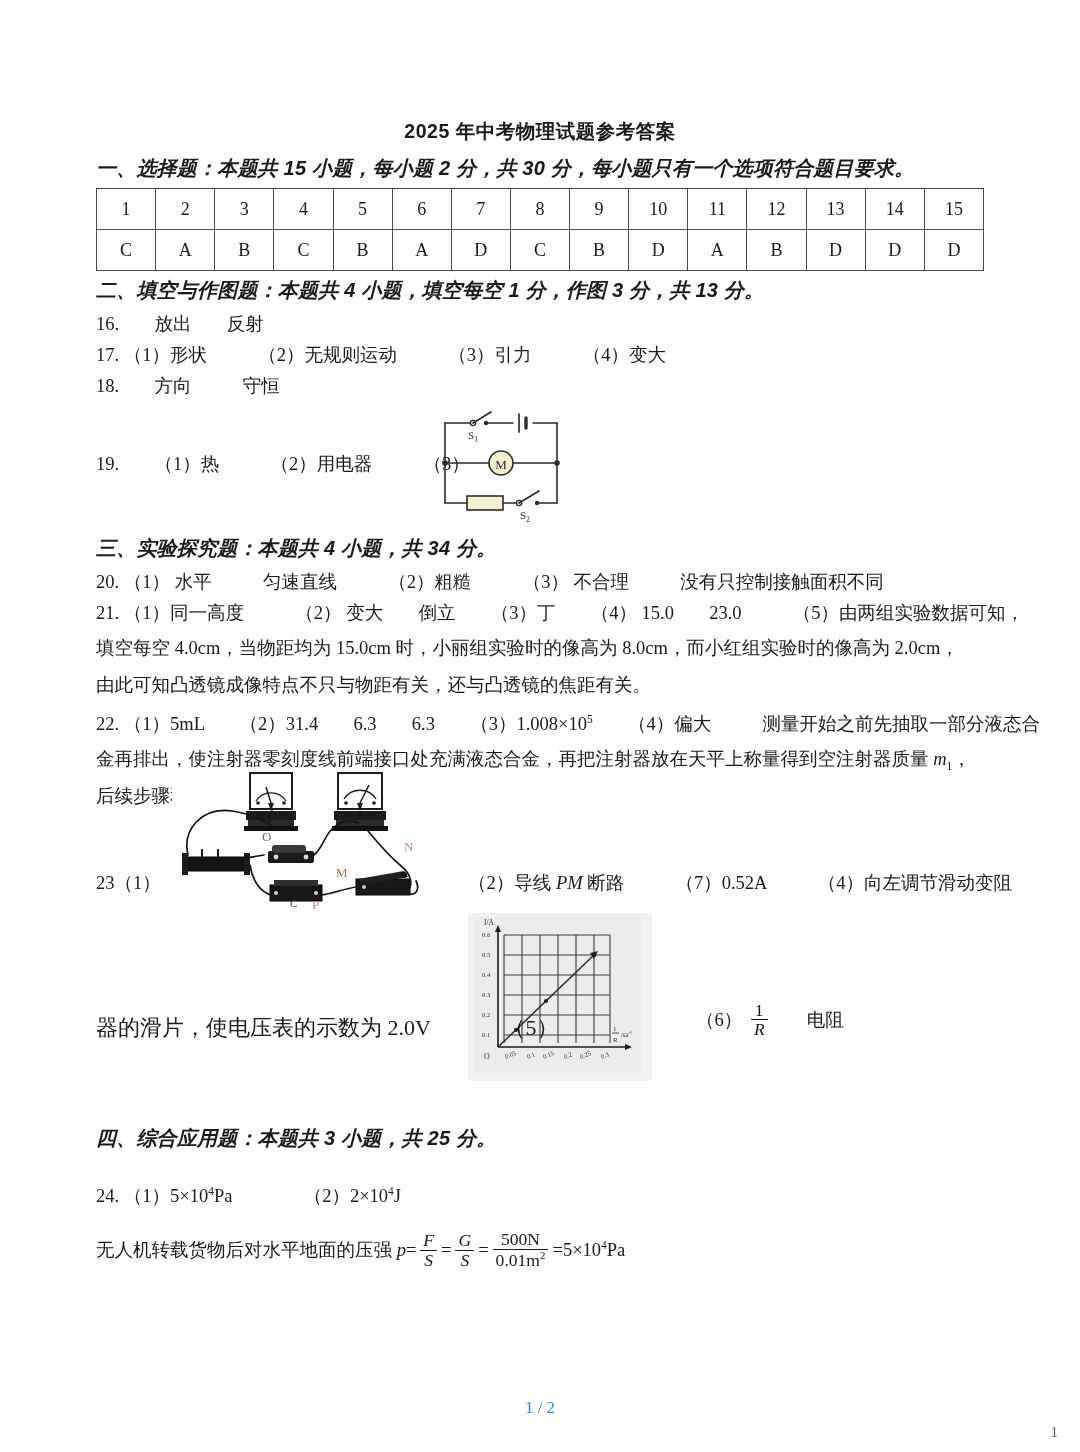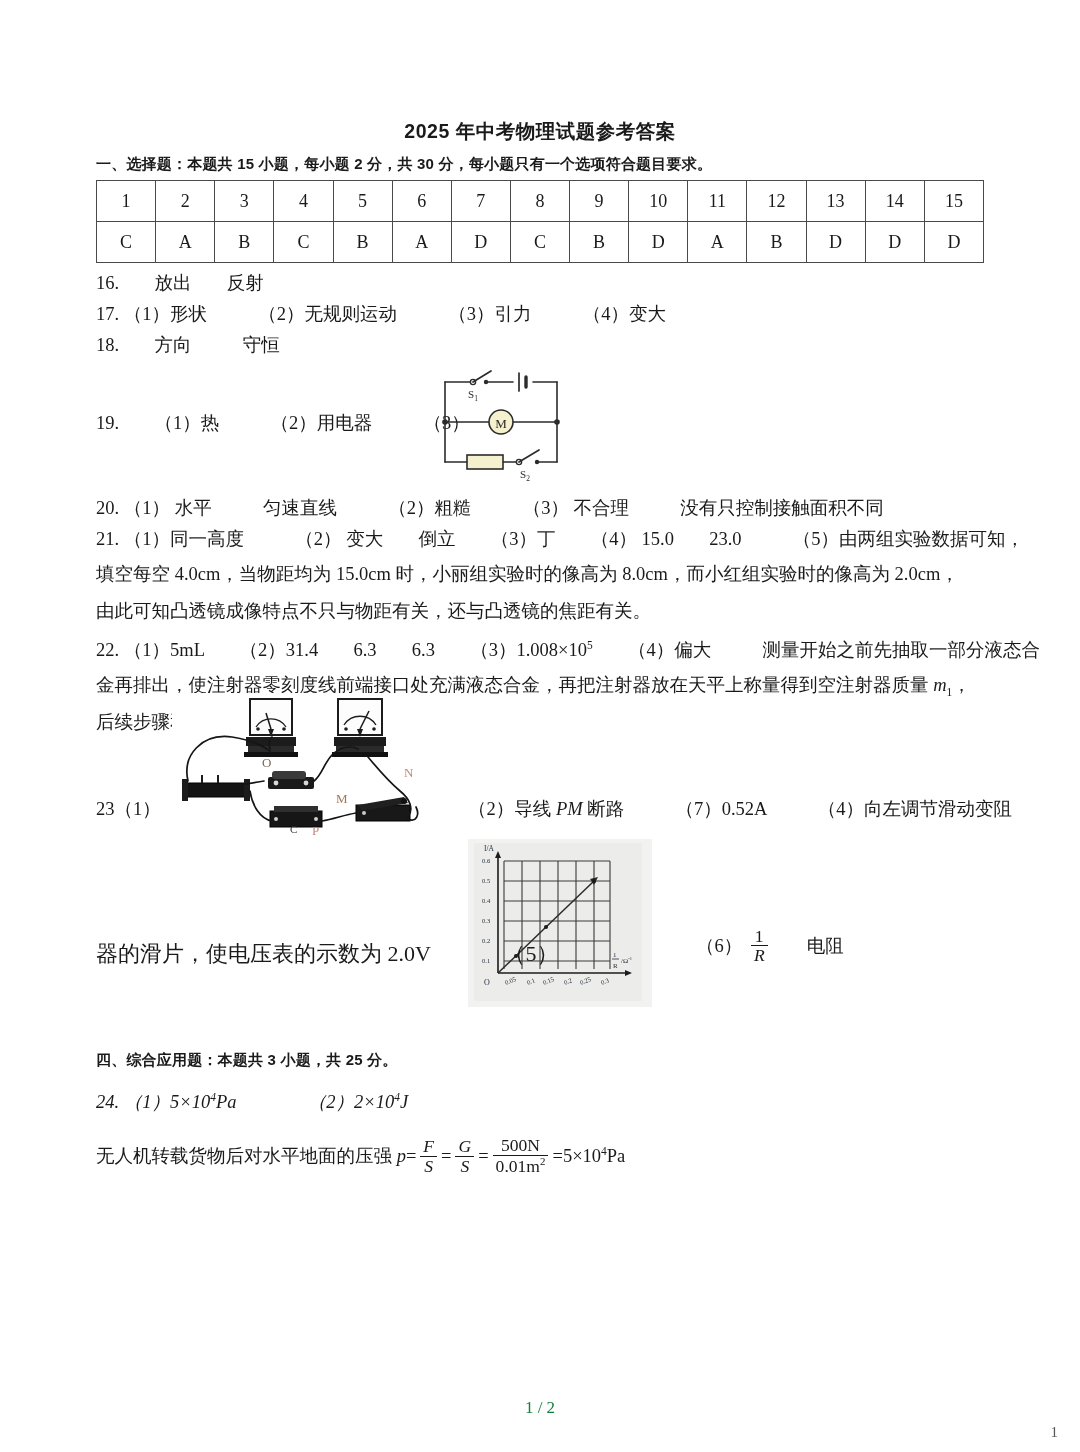--- a/index.html
+++ b/index.html
@@ -34,26 +34,27 @@
     text-align: center;
     font-size: 19.5px;
     font-weight: 700;
     letter-spacing: 0.5px;
     margin: 0 0 10px 0;
     font-family: "Liberation Sans", sans-serif;
   }
 
   
   .section-head {
-    font-size: 15px;
+    font-size: 20px;
     font-weight: 700;
     font-family: "Liberation Sans", sans-serif;
     letter-spacing: 0.2px;
     margin: 0 0 6px 0;
     white-space: nowrap;
+    font-style: italic;
   }
 
   
   table.answers {
     border-collapse: collapse;
     width: 888px;
     table-layout: fixed;
     margin: 4px 0 6px 0;
   }
   table.answers td {
@@ -135,21 +136,21 @@
     height: 168px;
   }
 
   
   .footer-center {
     position: absolute;
     left: 0; right: 0;
     top: 1398px;
     text-align: center;
     font-size: 17px;
-    color: #15803d;
+    color: #3b82f6;
     font-family: "Liberation Serif", serif;
   }
   .footer-right {
     position: absolute;
     right: 22px;
     top: 1424px;
     font-size: 15px;
     color: #555;
     font-family: "Liberation Serif", serif;
   }
@@ -196,20 +197,21 @@
         <td>D</td>
         <td>A</td>
         <td>B</td>
         <td>D</td>
         <td>D</td>
         <td>D</td>
       </tr>
     </tbody>
       </table>
 
+    <div class="section-head">二、填空与作图题：本题共 4 小题，填空每空 1 分，作图 3 分，共 13 分。</div>
 
     <div class="line">
       <span>16.</span>
       <span class="gap-s"></span>
       <span>放出</span>
       <span class="gap-s"></span>
       <span>反射</span>
     </div>
 
     <div class="line">
@@ -286,20 +288,21 @@
             <circle cx="108" cy="104" r="2.2" fill="#2b2b2b"></circle>
             <line x1="90" y1="104" x2="110" y2="92" stroke="#2b2b2b" stroke-width="1.7" stroke-linecap="round"></line>
           </g>
 
           <text x="44" y="40" text-anchor="middle" font-family="'Liberation Serif', serif" font-size="11" fill="#2b2b2b">S<tspan font-size="7.5" dy="2.5">1</tspan></text>
           <text x="96" y="120" text-anchor="middle" font-family="'Liberation Serif', serif" font-size="11" fill="#2b2b2b">S<tspan font-size="7.5" dy="2.5">2</tspan></text>
         </svg>
       </div>
     </div>
 
+    <div class="section-head">三、实验探究题：本题共 4 小题，共 34 分。</div>
 
     <div class="line">
       <span>20.</span>
       <span>（1） 水平</span>
       <span class="gap-m"></span>
       <span>匀速直线</span>
       <span class="gap-m"></span>
       <span>（2）粗糙</span>
       <span class="gap-m"></span>
       <span>（3） 不合理</span>
@@ -514,21 +517,21 @@
           <span class="bar"></span>
           <span class="bot ital" style="font-style:italic">R</span>
         </span>
         <span class="gap-s"></span>
         <span>电阻</span>
       </div>
     </div>
 
     <div class="section-head" style="margin-top:4px;">四、综合应用题：本题共 3 小题，共 25 分。</div>
 
-    <div class="line" style="margin-top:18px;font-style:italic;">
+    <div class="line" style="margin-top:30px;">
       <span>24.</span>
       <span><span>（1）5×10</span><sup>4</sup><span>Pa</span></span>
       <span class="gap-l"></span>
       <span><span>（2）2×10</span><sup>4</sup><span>J</span></span>
     </div>
 
 
     <div class="para" style="margin-top:16px; line-height:2.4;">
       <span>无人机转载货物后对水平地面的压强 </span><span class="ital">p</span><span>=</span><span class="frac"><span class="top">F</span><span class="bar"></span><span class="bot">S</span></span><span>=</span><span class="frac"><span class="top">G</span><span class="bar"></span><span class="bot">S</span></span><span>=</span><span class="frac upright"><span class="top">500N</span><span class="bar"></span><span class="bot"><span>0.01m</span><sup>2</sup></span></span><span>=</span><span>5×10</span><sup>4</sup><span>Pa</span>
     </div>

